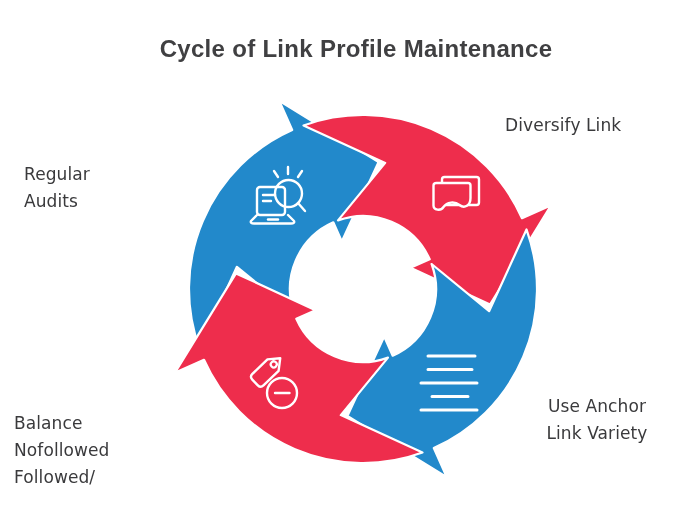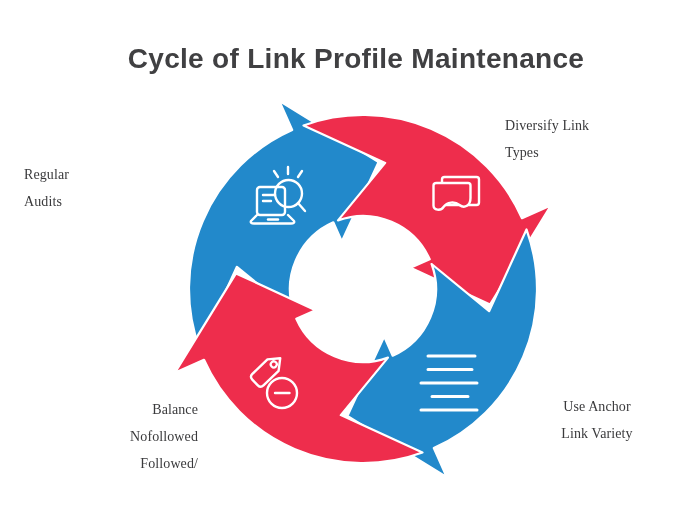--- a/index.html
+++ b/index.html
@@ -1,27 +1,27 @@
 <!DOCTYPE html>
 <html style="--bg: #ffffff; --seg-red: #ee2d4c; --icon-stroke: #ffffff; --title-c: #404042; --label-c: #3a3a3c;"><head>
 <meta charset="utf-8">
 <style>
   html,body{margin:0;padding:0;background:#fff;}
   #canvas{position:relative;width:696px;height:525px;background:var(--bg,#fff);overflow:hidden;
           font-family:"DejaVu Sans","Liberation Sans",sans-serif;}
-  #title{position:absolute;top:27px;left:16px;right:0;margin:16px;text-align:center;
-         font-family:"Liberation Sans",sans-serif;font-size:28px;font-weight:700;
+  #title{position:absolute;top:27px;left:16px;right:0;margin:8px;text-align:center;
+         font-family:"Liberation Sans",sans-serif;font-size:24px;font-weight:700;
          letter-spacing:.3px;color:var(--title-c,#404042);}
   #wheel{position:absolute;left:151px;top:77px;width:424px;height:424px;}
-  .lbl{position:absolute;font-size:14px;line-height:27px;font-weight:500;
-       color:var(--label-c,#3a3a3c);letter-spacing:.1px;font-family:Liberation Serif, serif;}
+  .lbl{position:absolute;font-size:17px;line-height:27px;font-weight:500;
+       color:var(--label-c,#3a3a3c);letter-spacing:.1px;}
   #lbl-regular{top:161px;left:24px;width:156px;}
   #lbl-diversify{top:112px;left:505px;width:180px;text-align:left;}
   #lbl-anchor{top:393px;left:514px;width:166px;text-align:center;}
-  #lbl-balance{top:396px;left:14px;width:184px;text-align:right;}
+  #lbl-balance{top:410px;left:14px;width:184px;text-align:left;}
   .icon{fill:none;stroke:var(--icon-stroke,#fff);stroke-width:2.4;
         stroke-linecap:round;stroke-linejoin:round;}
   .fill-seg{fill:var(--seg-red,#ee2d4c);}
 </style>
 </head>
 <body>
 
 <div id="canvas">
 
   <h1 id="title">Cycle of Link Profile Maintenance</h1>
@@ -63,21 +63,20 @@
     </g>
   </svg>
 
   <div class="lbl" id="lbl-regular">
     <div>Regular</div>
     <div>Audits</div>
   </div>
 
   <div class="lbl" id="lbl-diversify">
     <div>Diversify Link</div>
-    <div>Types</div>
   </div>
 
   <div class="lbl" id="lbl-anchor">
     <div>Use Anchor</div>
     <div>Link Variety</div>
   </div>
 
   <div class="lbl" id="lbl-balance">
     <div>Balance</div>
     <div>Nofollowed</div>

